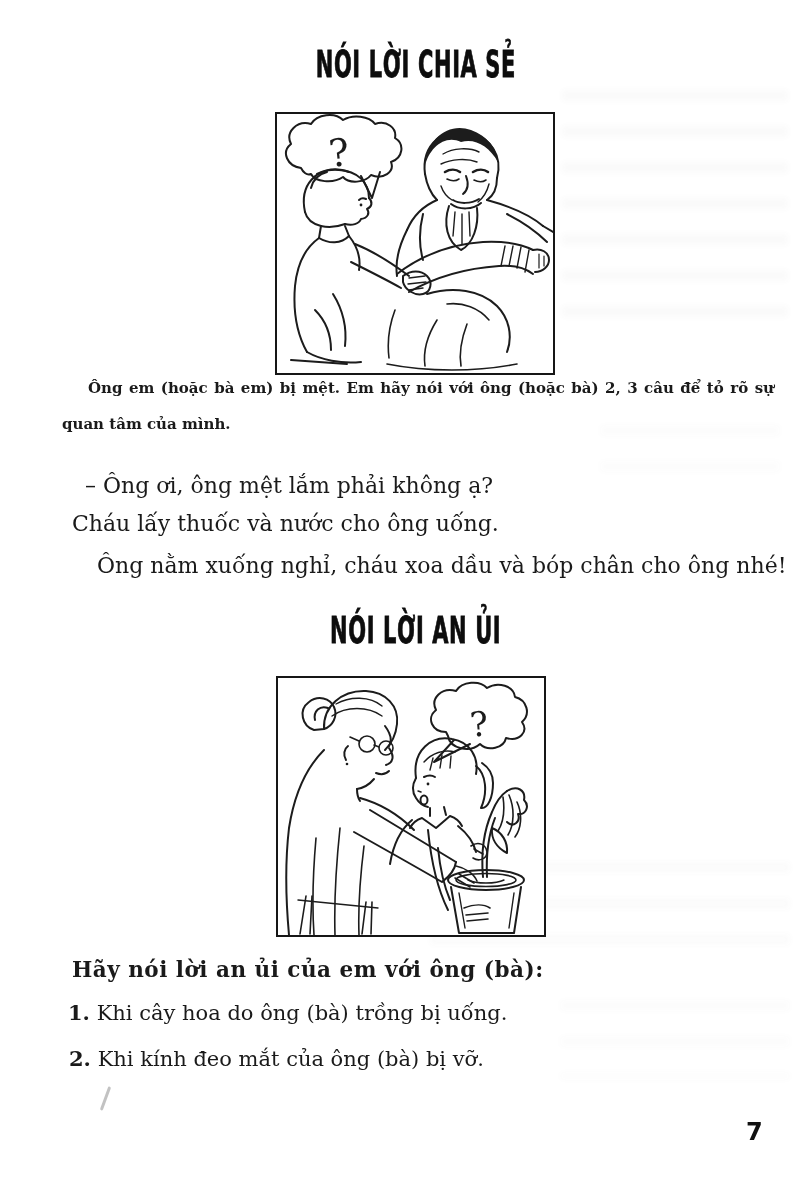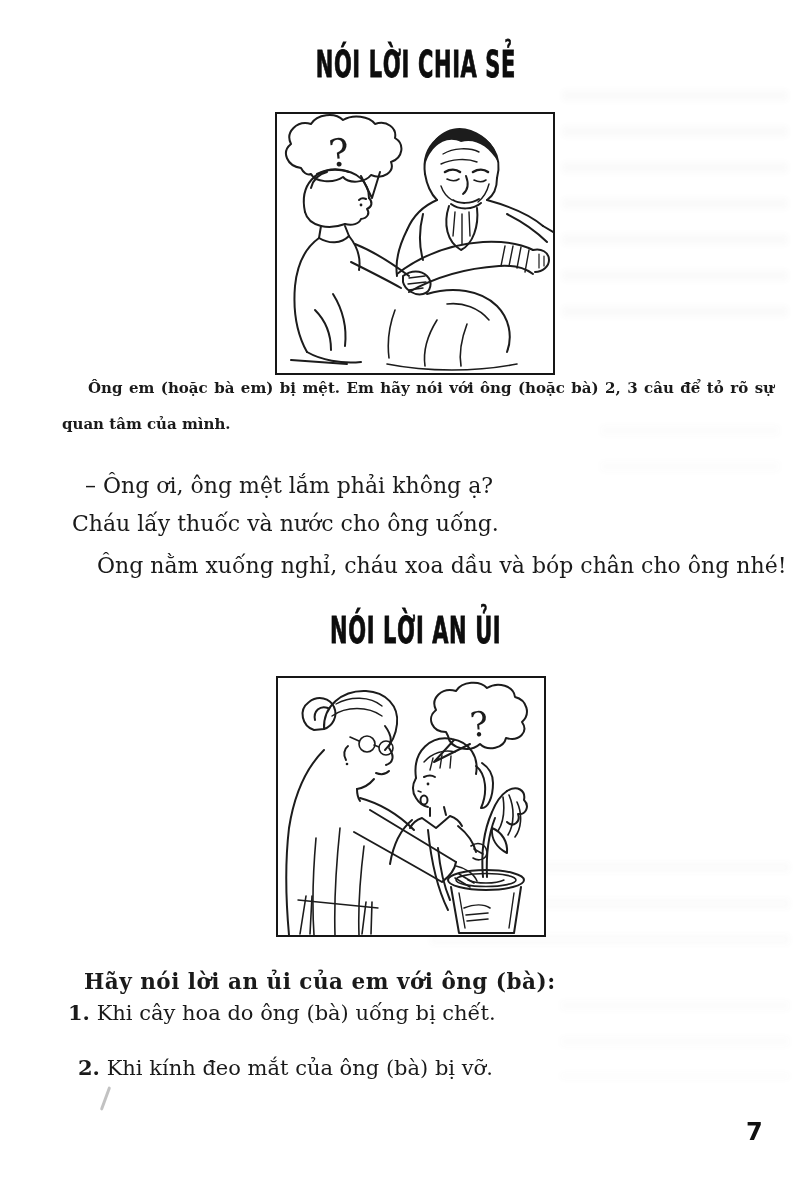--- a/index.html
+++ b/index.html
@@ -196,19 +196,19 @@
         <path d="M229,113 C239,107 248,112 246,122 C252,128 248,137 240,136 C243,144 235,150 229,144"></path>
         <path d="M231,117 C237,131 236,147 230,157 M239,124 C245,137 243,151 237,159 M225,119 C227,133 225,145 220,153" stroke-width="1.6"></path>
         <path d="M214,150 C224,154 230,164 229,175 C219,170 213,161 214,150 Z"></path>
         <path d="M190,202 C198,206 218,206 226,202" stroke-width="1.4"></path>
       </g>
     </g>
     <text x="192" y="58" font-family="'DejaVu Serif',serif" font-size="34" fill="#1c1c1c" transform="rotate(-5 202 46)">?</text>
   </svg>
 </div>
 
-<p class="abs prompt2" style="margin:16px;">Hãy nói lời an ủi của em với ông (bà):</p>
-<p class="abs item item1" style="margin:0;"><b>1.</b> <span>Khi cây hoa do ông (bà) uống bị chết.</span></p>
-<p class="abs item item2" style="margin:10px;"><b>2.</b> <span>Khi kính đeo mắt của ông (bà) bị vỡ.</span></p>
+<p class="abs prompt2" style="margin:4px;">Hãy nói lời an ủi của em với ông (bà):</p>
+<p class="abs item item1" style="margin:0;"><b>1.</b> <span>Khi cây hoa do ông (bà) trồng bị uống.</span></p>
+<p class="abs item item2" style="margin:1px;"><b>2.</b> <span>Khi kính đeo mắt của ông (bà) bị vỡ.</span></p>
 
 <div class="abs pencil"></div>
 
 <div class="abs pageno">7</div>
 
 </body></html>

